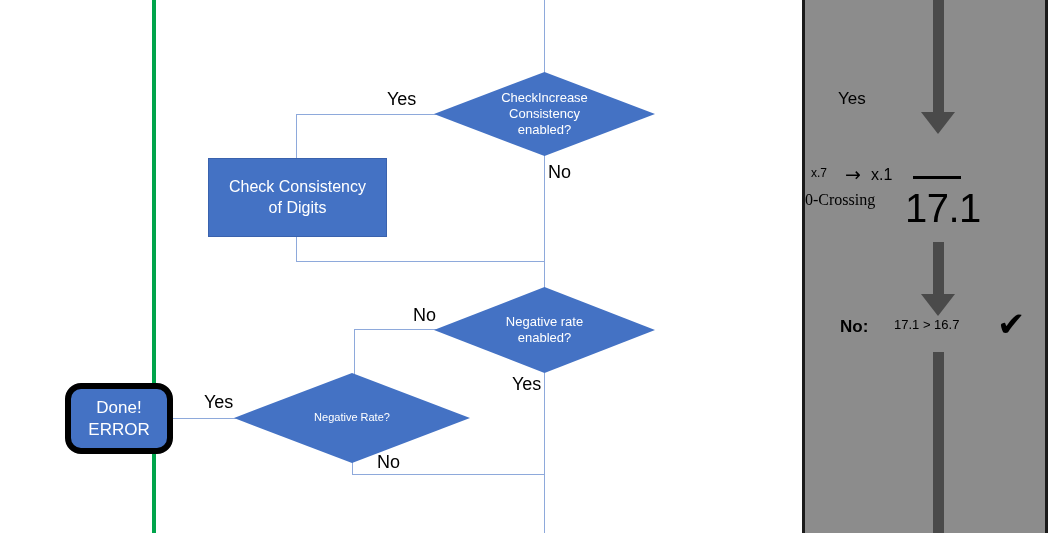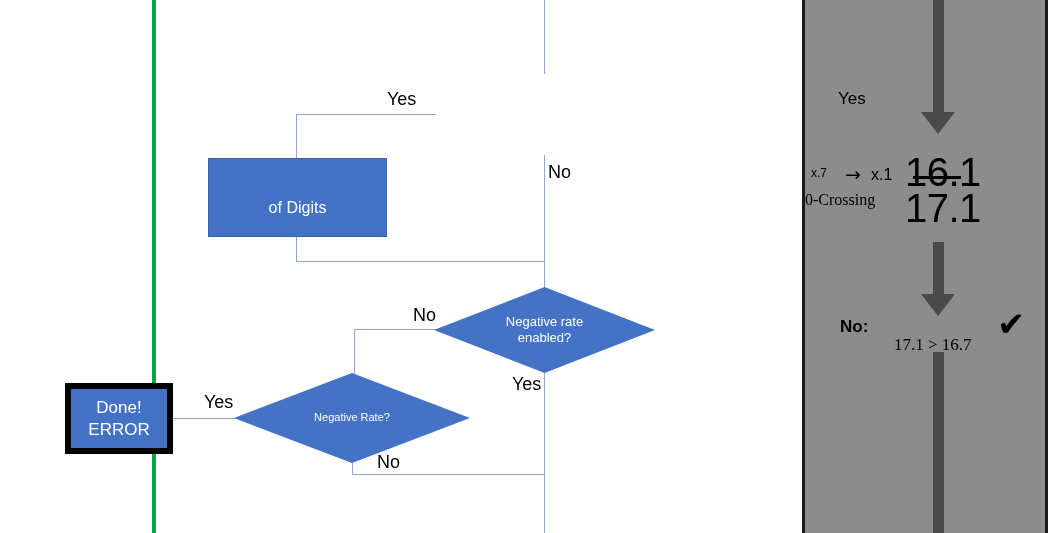--- a/index.html
+++ b/index.html
@@ -110,40 +110,47 @@
 
   <div class="ln-v" style="left:544px;top:373px;height:101px;"></div>
 
   <div class="ln-h" style="left:173px;top:418px;width:63px;"></div>
 
   <div class="ln-v" style="left:352px;top:462px;height:13px;"></div>
   <div class="ln-h" style="left:352px;top:474px;width:193px;"></div>
 
   <div class="ln-v" style="left:544px;top:474px;height:59px;"></div>
 
+  <div class="diamond" style="left:434px;top:72px;width:221px;height:84px;font-size:13px;">
+    <span>
+      <span>CheckIncrease</span>
+      <span>Consistency</span>
+      <span>enabled?</span>
+    </span>
+  </div>
 
   <div class="procbox" style="left:208px;top:158px;width:177px;height:77px;font-size:16px;">
     <span>
-      <br>
+      <span>Check Consistency</span><br>
       <span>of Digits</span>
     </span>
   </div>
 
   <div class="diamond" style="left:434px;top:287px;width:221px;height:86px;font-size:13px;">
     <span>
       <span>Negative rate</span>
       <span>enabled?</span>
     </span>
   </div>
 
   <div class="diamond" style="left:234px;top:373px;width:236px;height:90px;font-size:11px;">
     <span>Negative Rate?</span>
   </div>
 
-  <div class="errbox" style="left:65px;top:383px;width:108px;height:71px;font-size:17px;">
+  <div class="errbox" style="left:65px;top:383px;width:108px;height:71px;font-size:17px;border-radius:16px;">
     <span>
       <span>Done!</span><br>
       <span>ERROR</span>
     </span>
   </div>
 
   <div class="edgelabel" style="left:387px;top:90px;font-size:18px;">Yes</div>
 
   <div class="edgelabel" style="left:548px;top:163px;font-size:18px;">No</div>
 
@@ -160,27 +167,26 @@
     <div class="arrow-shaft" style="left:128px;top:0px;width:11px;height:112px;"></div>
     <div class="arrow-head" style="left:116px;top:112px;"></div>
 
     <div class="panel-text" style="left:33px;top:90px;font-size:17px;">Yes</div>
 
     <div class="panel-text" style="left:6px;top:167px;font-size:12px;">x.7</div>
     <div class="panel-text" style="left:40px;top:165px;font-size:19px;font-family:'DejaVu Sans',sans-serif;">→</div>
     <div class="panel-text" style="left:66px;top:167px;font-size:16px;">x.1</div>
     <div class="panel-text" style="left:0px;top:192px;font-size:16px;font-family:Liberation Serif, serif;">0-Crossing</div>
 
-    <div class="big-num" style="left:100px;top:152px;">16.1</div>
     <div class="strike" style="left:108px;top:176px;width:48px;"></div>
     <div class="big-num" style="left:100px;top:188px;">17.1</div>
 
     <div class="arrow-shaft" style="left:128px;top:242px;width:11px;height:52px;"></div>
     <div class="arrow-head" style="left:116px;top:294px;"></div>
 
     <div class="panel-text" style="left:35px;top:318px;font-size:17px;font-weight:bold;">No:</div>
-    <div class="panel-text" style="left:89px;top:336px;font-size:17px;font-family:Liberation Serif, serif;">17.1 &gt; 16.7</div>
+    <div class="panel-text" style="left:89px;top:318px;font-size:13px;">17.1 &gt; 16.7</div>
     <div class="checkmark" style="left:192px;top:307px;">✔</div>
 
     <div class="arrow-shaft" style="left:128px;top:352px;width:11px;height:181px;"></div>
   </div>
 
 </div>
 
 </body></html>

